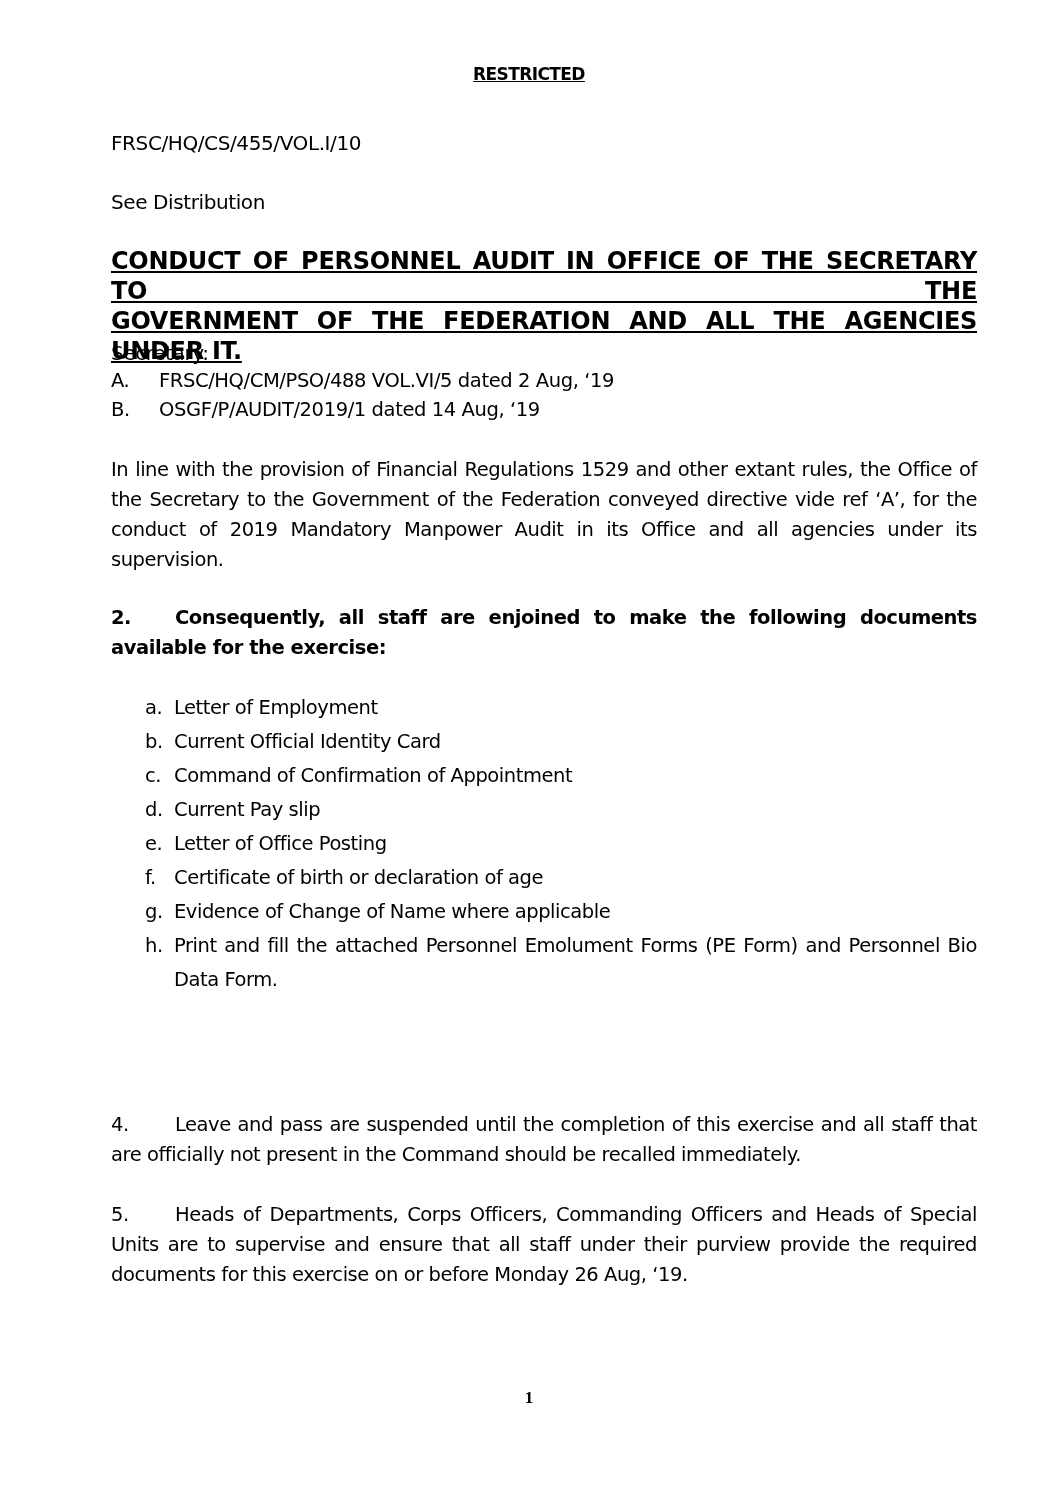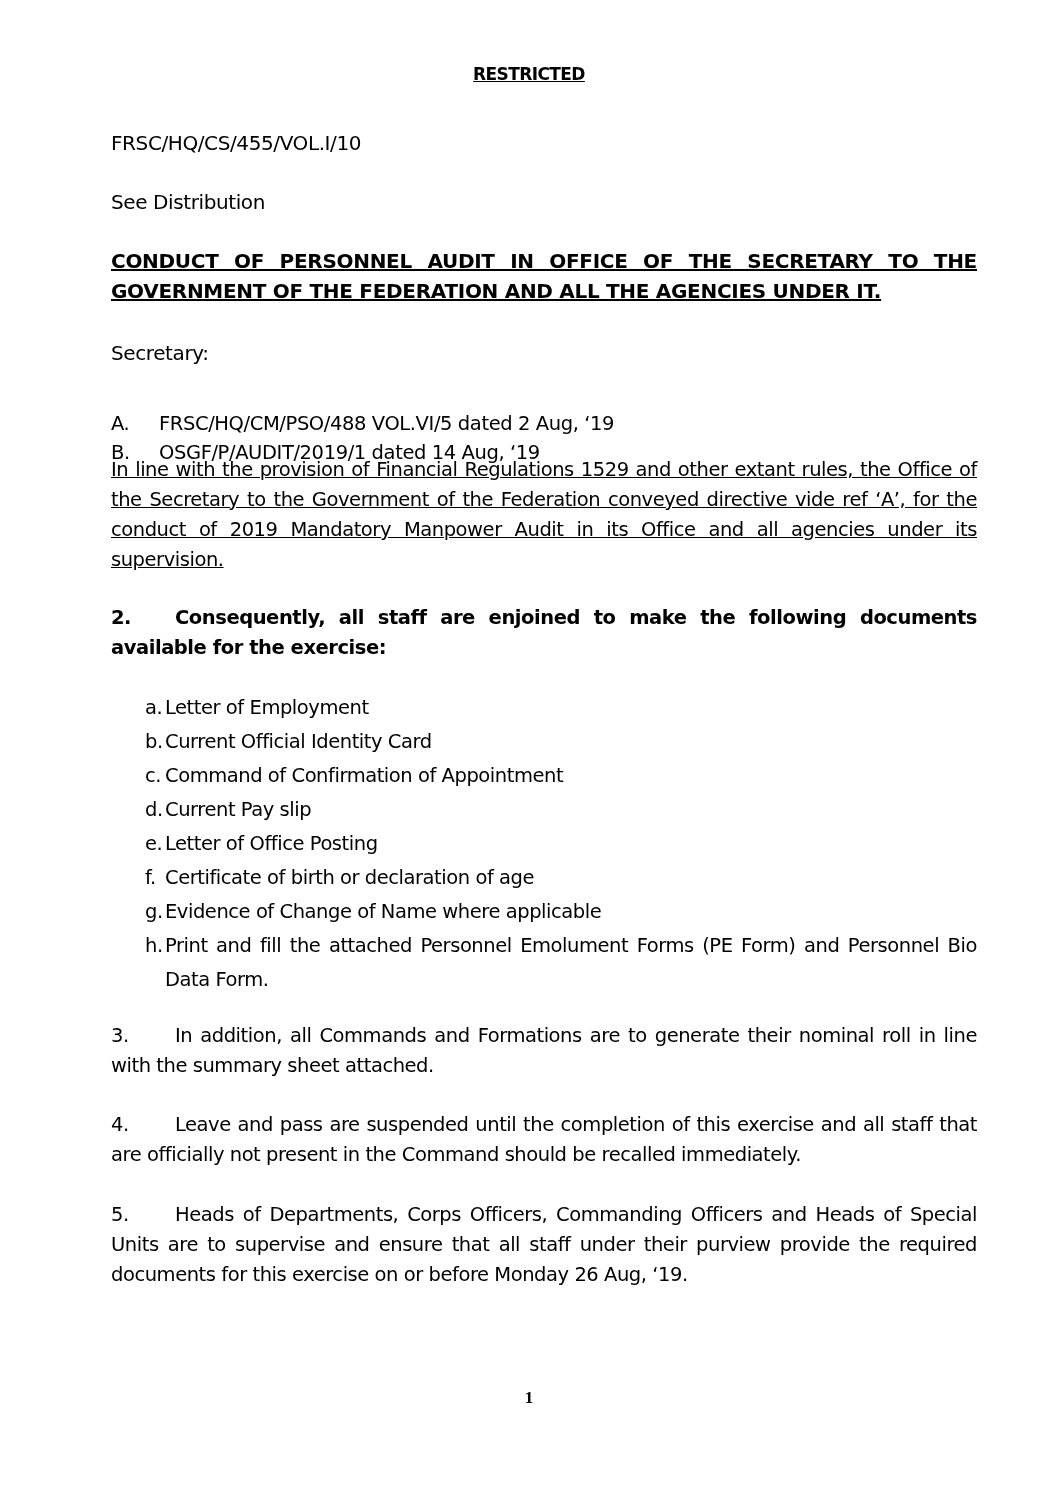--- a/index.html
+++ b/index.html
@@ -3,31 +3,31 @@
 <meta charset="utf-8">
 <style>
   html, body { margin: 0; padding: 0; background: #ffffff; }
   body { width: 1058px; height: 1497px; position: relative; overflow: hidden;
          font-family: "DejaVu Sans", sans-serif; color: #000; }
   .page { position: absolute; left: 0; top: 0; width: 1058px; height: 1394px; }
   .line { position: absolute; left: 111px; white-space: nowrap; font-size: 20px; line-height: 30px; letter-spacing: -0.4px; }
   .classification { position: absolute; left: 0; width: 1058px; top: 64px; text-align: center;
                     font-weight: bold; font-size: 17px; text-decoration: underline; letter-spacing: -0.6px; }
   .subject { position: absolute; left: 111px; width: 866px; top: 246px; font-weight: bold;
-             font-size: 20px; line-height: 30px; text-decoration: underline; text-align: justify;
+             font-size: 24px; line-height: 30px; text-decoration: underline; text-align: justify;
              text-align-last: left; letter-spacing: -0.3px; }
   .subject .l1 { display: block; text-align: justify; text-align-last: justify; }
   .para { position: absolute; left: 111px; width: 866px; font-size: 19.5px; line-height: 30px;
           text-align: justify; letter-spacing: -0.45px; }
   .para .num { display: inline-block; width: 64px; }
-  .ref-row { position: absolute; left: 111px; font-size: 19.5px; line-height: 30px; white-space: nowrap; letter-spacing: -0.4px; margin-top: 43px; }
+  .ref-row { position: absolute; left: 111px; font-size: 19.5px; line-height: 30px; white-space: nowrap; letter-spacing: -0.4px; }
   .ref-row .lbl { display: inline-block; width: 48px; }
   .list-item { position: absolute; left: 145px; width: 832px; font-size: 19.5px; line-height: 34px; letter-spacing: -0.45px; }
   .list-item .lbl { position: absolute; left: 0; width: 30px; }
-  .list-item .txt { display: block; margin-left: 20px; }
+  .list-item .txt { display: block; margin-left: 29px; }
   .page-number { position: absolute; left: 0; width: 1058px; top: 1388px; text-align: center;
                  font-family: "Liberation Serif", serif; font-weight: bold; font-size: 17px; }
 </style>
 </head>
 <body>
 
 <div class="page">
 
   <div class="classification">RESTRICTED</div>
 
@@ -42,21 +42,21 @@
 
   <div class="line" style="top:338px;">Secretary:</div>
 
   <div class="ref-row" style="top:366px;">
     <span class="lbl">A.</span><span>FRSC/HQ/CM/PSO/488 VOL.VI/5 dated 2 Aug, ‘19</span>
   </div>
   <div class="ref-row" style="top:395px;">
     <span class="lbl">B.</span><span>OSGF/P/AUDIT/2019/1 dated 14 Aug, ‘19</span>
   </div>
 
-  <div class="para" style="top:455px;text-decoration:underline;">In line with the provision of Financial Regulations 1529 and other extant rules, the Office of the Secretary to the Government of the Federation conveyed directive vide ref ‘A’, for the conduct of 2019 Mandatory Manpower Audit in its Office and all agencies under its supervision.</div>
+  <div class="para" style="top:455px;">In line with the provision of Financial Regulations 1529 and other extant rules, the Office of the Secretary to the Government of the Federation conveyed directive vide ref ‘A’, for the conduct of 2019 Mandatory Manpower Audit in its Office and all agencies under its supervision.</div>
 
   <div class="para" style="top:603px;font-weight:bold;">
     <span class="num">2.</span><span>Consequently, all staff are enjoined to make the following documents available for the exercise:</span>
   </div>
 
   <div class="list-item" style="top:691px;">
     <span class="lbl">a.</span>
       <span class="txt">Letter of Employment</span>
   </div>
   <div class="list-item" style="top:725px;">
@@ -81,23 +81,20 @@
   </div>
   <div class="list-item" style="top:895px;">
     <span class="lbl">g.</span>
       <span class="txt">Evidence of Change of Name where applicable</span>
   </div>
   <div class="list-item" style="top:929px; text-align: justify;">
     <span class="lbl">h.</span>
       <span class="txt">Print and fill the attached Personnel Emolument Forms (PE Form) and Personnel Bio Data Form.</span>
   </div>
 
-  <div class="para" style="top:1021px;">
-    <span class="num">3.</span><span>In addition, all Commands and Formations are to generate their nominal roll in line with the summary sheet attached.</span>
-  </div>
 
   <div class="para" style="top:1110px;">
     <span class="num">4.</span><span>Leave and pass are suspended until the completion of this exercise and all staff that are officially not present in the Command should be recalled immediately.</span>
   </div>
 
   <div class="para" style="top:1200px;">
     <span class="num">5.</span><span>Heads of Departments, Corps Officers, Commanding Officers and Heads of Special Units are to supervise and ensure that all staff under their purview provide the required documents for this exercise on or before Monday 26 Aug, ‘19.</span>
   </div>
 
   <div class="page-number">1</div>

